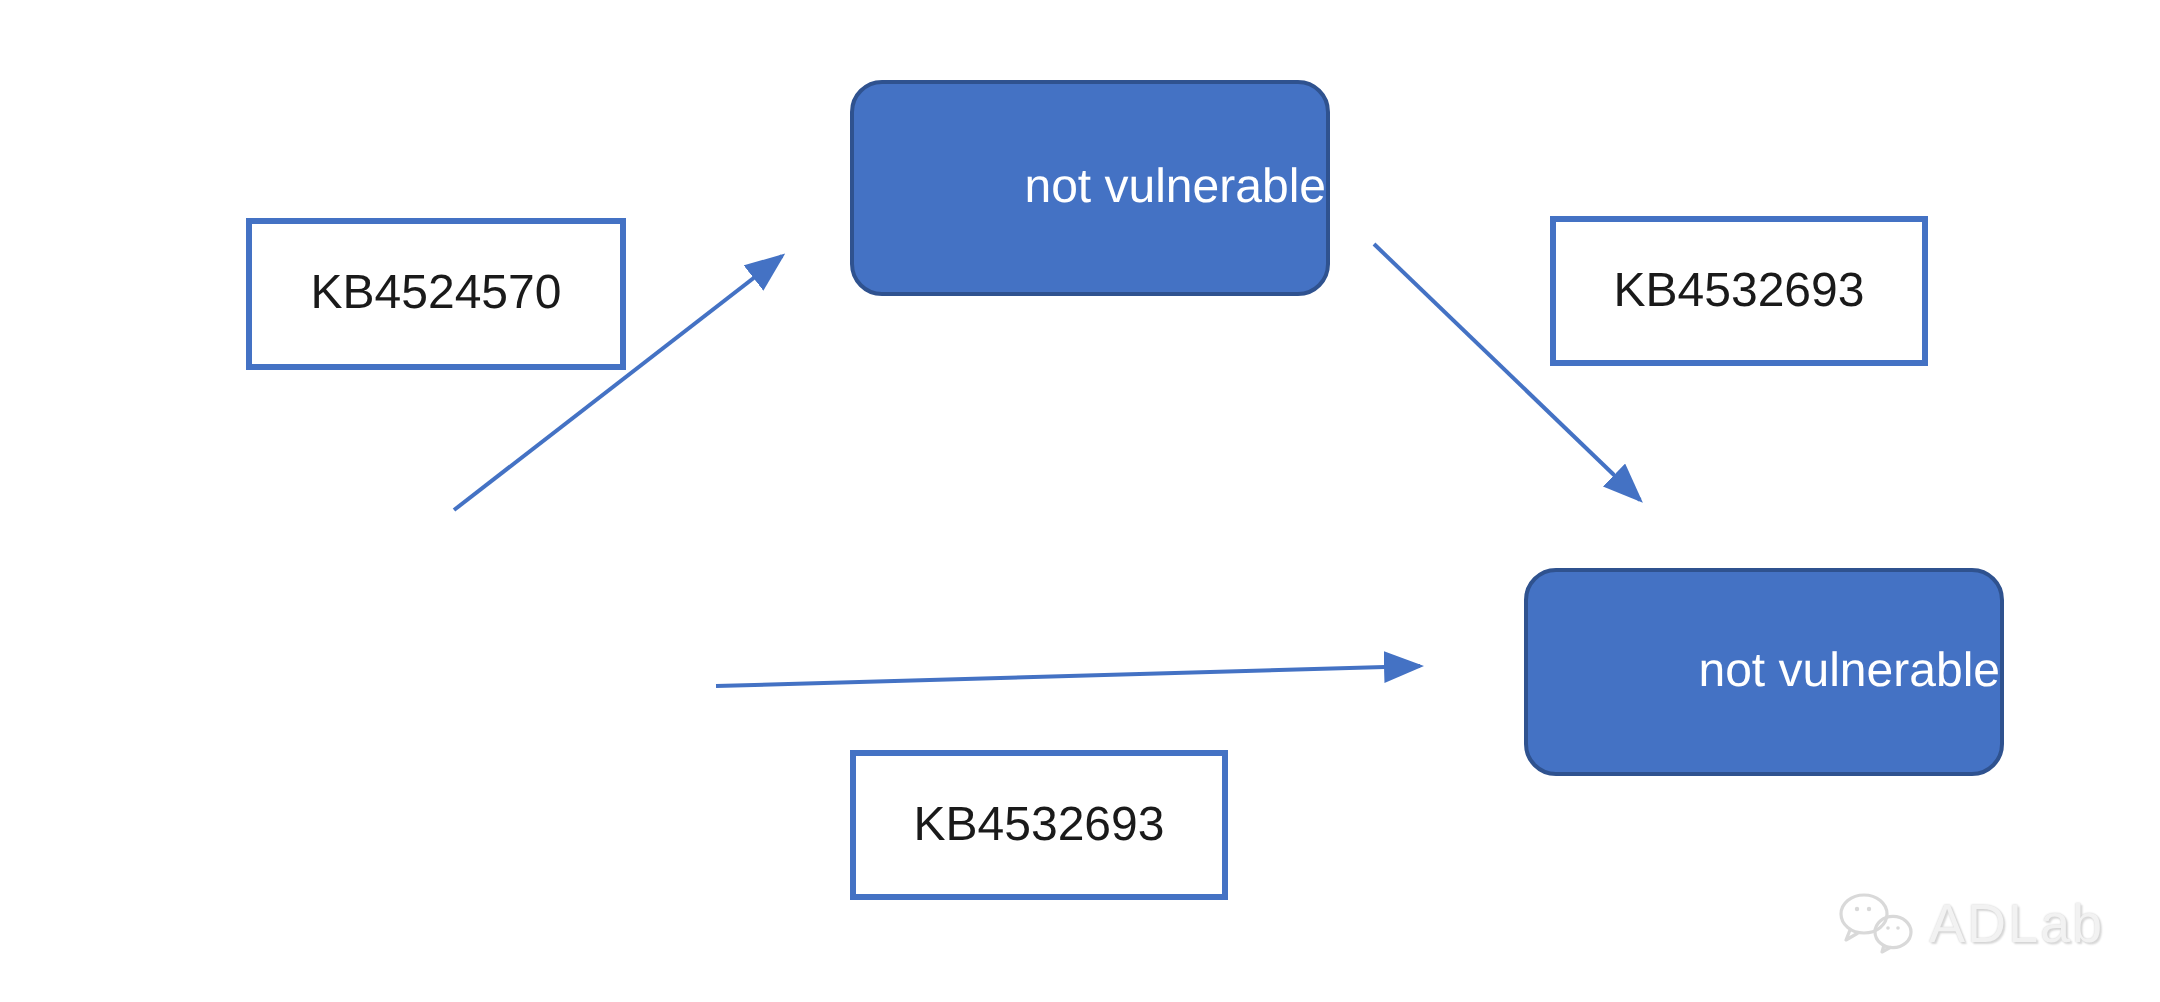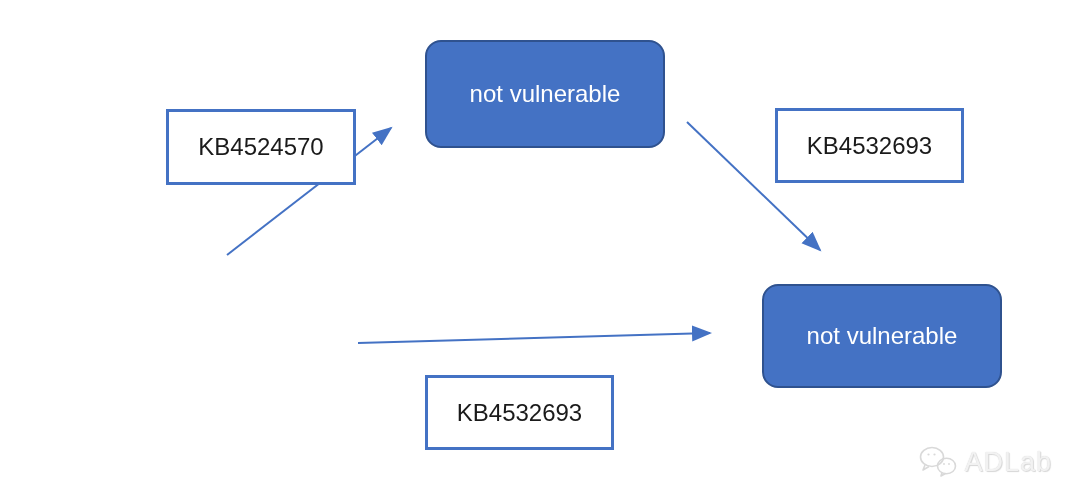--- a/index.html
+++ b/index.html
@@ -25,38 +25,38 @@
   }
   .node {
     position: absolute;
     background: #4472C4;
     border: 2px solid #2F528F;
     border-radius: 16px;
     color: #ffffff;
     font-size: 24px;
     display: flex;
     align-items: center;
-    justify-content: center;
+    justify-content: flex-end;
     box-sizing: border-box;
   }
   .node-vulnerable       { left: 73px;  top: 283px; width: 240px; height: 106px; }
   .node-notvuln-top      { left: 425px; top: 40px;  width: 240px; height: 108px; }
   .node-notvuln-right    { left: 762px; top: 284px; width: 240px; height: 104px; }
   .kb-label {
     position: absolute;
     background: #ffffff;
     border: 3px solid #4472C4;
     color: #1a1a1a;
     font-size: 24px;
     display: flex;
     align-items: center;
     justify-content: center;
     box-sizing: border-box;
   }
-  .kb-topleft  { left: 123px; top: 109px; width: 190px; height: 76px; margin-left: 43px; }
+  .kb-topleft  { left: 123px; top: 109px; width: 190px; height: 76px; }
   .kb-topright { left: 775px; top: 108px; width: 189px; height: 75px; }
   .kb-bottom   { left: 425px; top: 375px; width: 189px; height: 75px; }
   .watermark {
     position: absolute;
     right: 28px;
     bottom: 22px;
     display: flex;
     align-items: center;
     gap: 6px;
     color: #dcdcdc;

